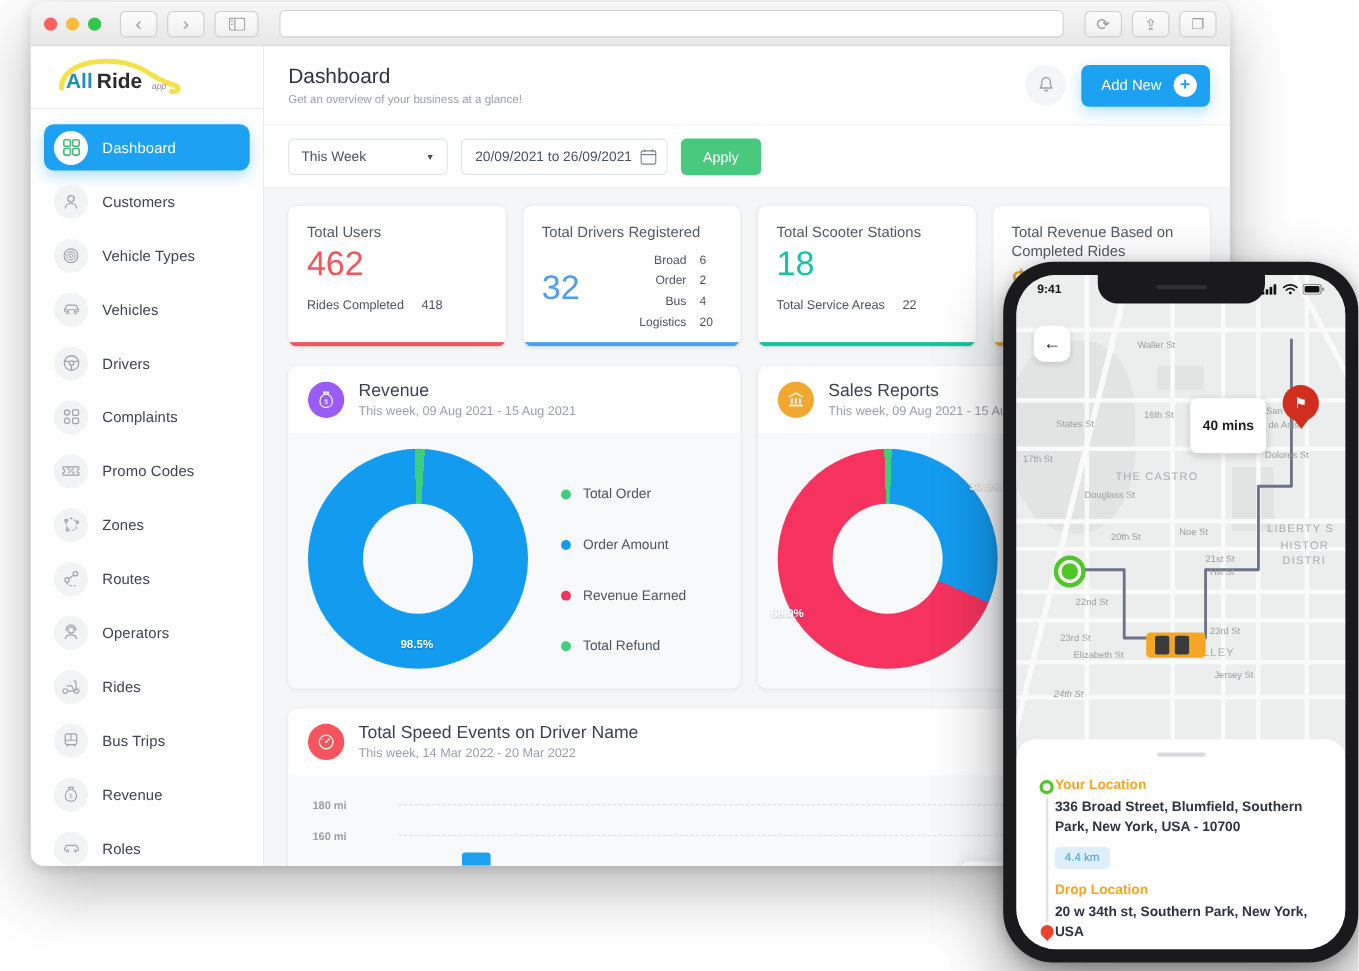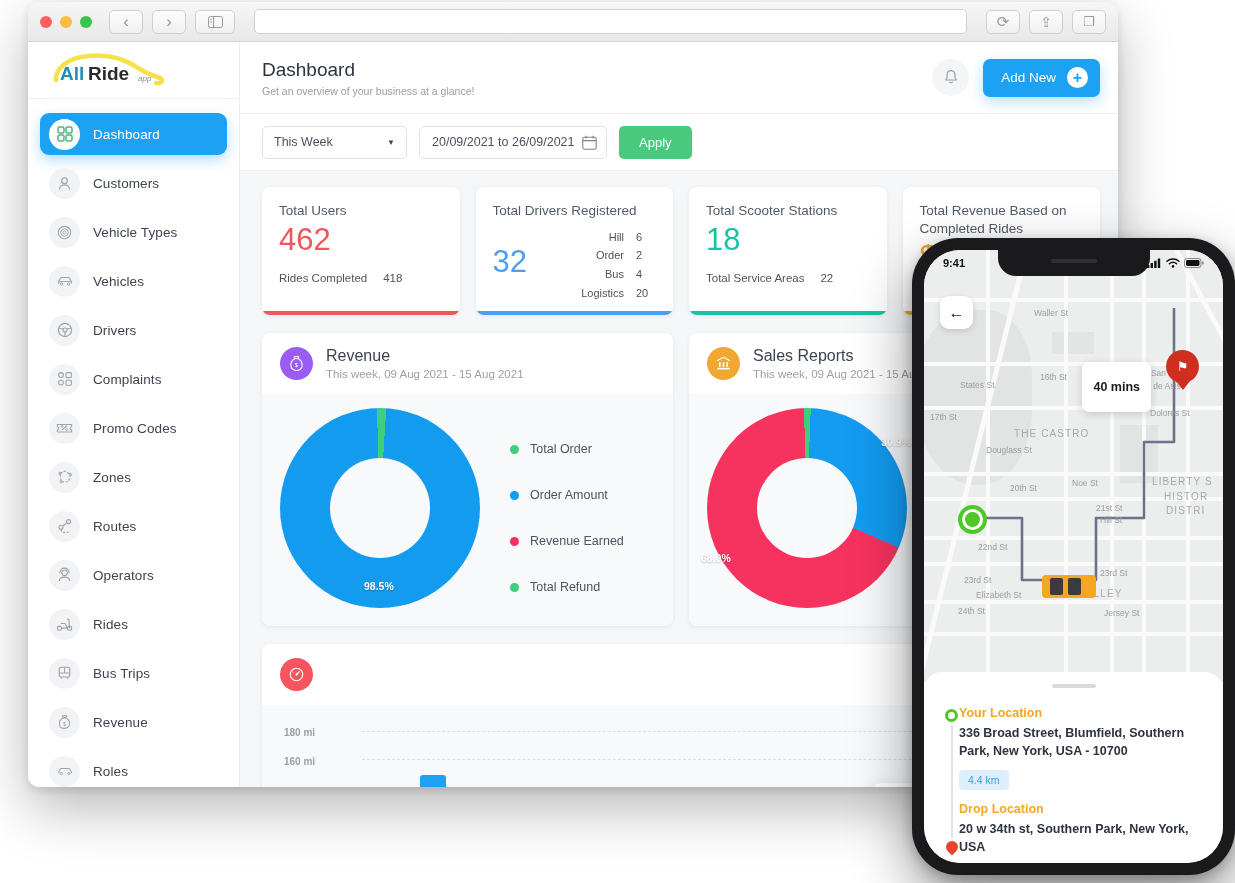--- a/index.html
+++ b/index.html
@@ -533,21 +533,21 @@
                   <div class="stat-num">462</div>
                 </div>
                 <div class="stat-sub"><span>Rides Completed</span><span class="v">418</span></div>
               </div>
               <div class="stat" style="--accent: #4d9ef0;">
                 <div class="stat-title">Total Drivers Registered</div>
                 <div class="stat-body">
                   <div class="stat-num">32</div>
                   <div class="brk">
                     <div class="brk-row">
-                      <span>Hill</span>
+                      <span>Broad</span>
                       <span class="bv">6</span>
                     </div>
                     <div class="brk-row">
                       <span>Order</span>
                       <span class="bv">2</span>
                     </div>
                     <div class="brk-row">
                       <span>Bus</span>
                       <span class="bv">4</span>
                     </div>
@@ -645,20 +645,24 @@
 
           <div class="speed-card">
             <div class="card-head">
               <div class="card-ico" style="background:#f6555f">
                 <svg width="17" height="17" viewBox="0 0 18 18">
                   <circle cx="9" cy="9" r="6.6" fill="none" stroke="#fff" stroke-width="1.2"></circle>
                   <line x1="9" y1="9" x2="12" y2="6" stroke="#fff" stroke-width="1.3" stroke-linecap="round"></line>
                   <circle cx="9" cy="9" r="1.1" fill="#fff"></circle>
                   <line x1="5" y1="6" x2="5.8" y2="6.8" stroke="#fff" stroke-width="1"></line>
                 </svg>
+              </div>
+              <div>
+                <div class="card-title">Total Speed Events on Driver Name</div>
+                <div class="card-sub">This week, 14 Mar 2022 - 20 Mar 2022</div>
               </div>
             </div>
             <div class="speed-body">
               <div class="yaxis">
                 <div>180 mi</div>
                 <div>160 mi</div>
               </div>
               <div class="plot">
                 <div class="gridline"></div>
                 <div class="gridline"></div>
@@ -724,21 +728,21 @@
             <div class="mlabel" style="left: 172px; top: 253px;">21st St</div>
             <div class="mlabel" style="left: 176px; top: 265px;">Hill St</div>
             <div class="mlabel big" style="left: 228px; top: 226px;">LIBERTY S</div>
             <div class="mlabel big" style="left: 240px; top: 241px;">HISTOR</div>
             <div class="mlabel big" style="left: 242px; top: 255px;">DISTRI</div>
             <div class="mlabel" style="left: 54px; top: 292px;">22nd St</div>
             <div class="mlabel" style="left: 176px; top: 318px;">23rd St</div>
             <div class="mlabel" style="left: 40px; top: 325px;">23rd St</div>
             <div class="mlabel" style="left: 52px; top: 340px;">Elizabeth St</div>
             <div class="mlabel big" style="left: 126px; top: 338px;">NOE VALLEY</div>
-            <div class="mlabel" style="left: 34px; top: 356px;">24th St</div>
+            <div class="mlabel" style="left: 34px; top: 376px; font-style: italic;">24th St</div>
             <div class="mlabel" style="left: 180px; top: 358px;">Jersey St</div>
           </div>
       </div>
 
       <div class="notch"></div>
       <div class="statusbar">
         <span>9:41</span>
         <span class="sb-right">
           <svg width="15" height="10" viewBox="0 0 15 10">
             <rect x="0" y="7" width="2.4" height="3" fill="#111"></rect>

